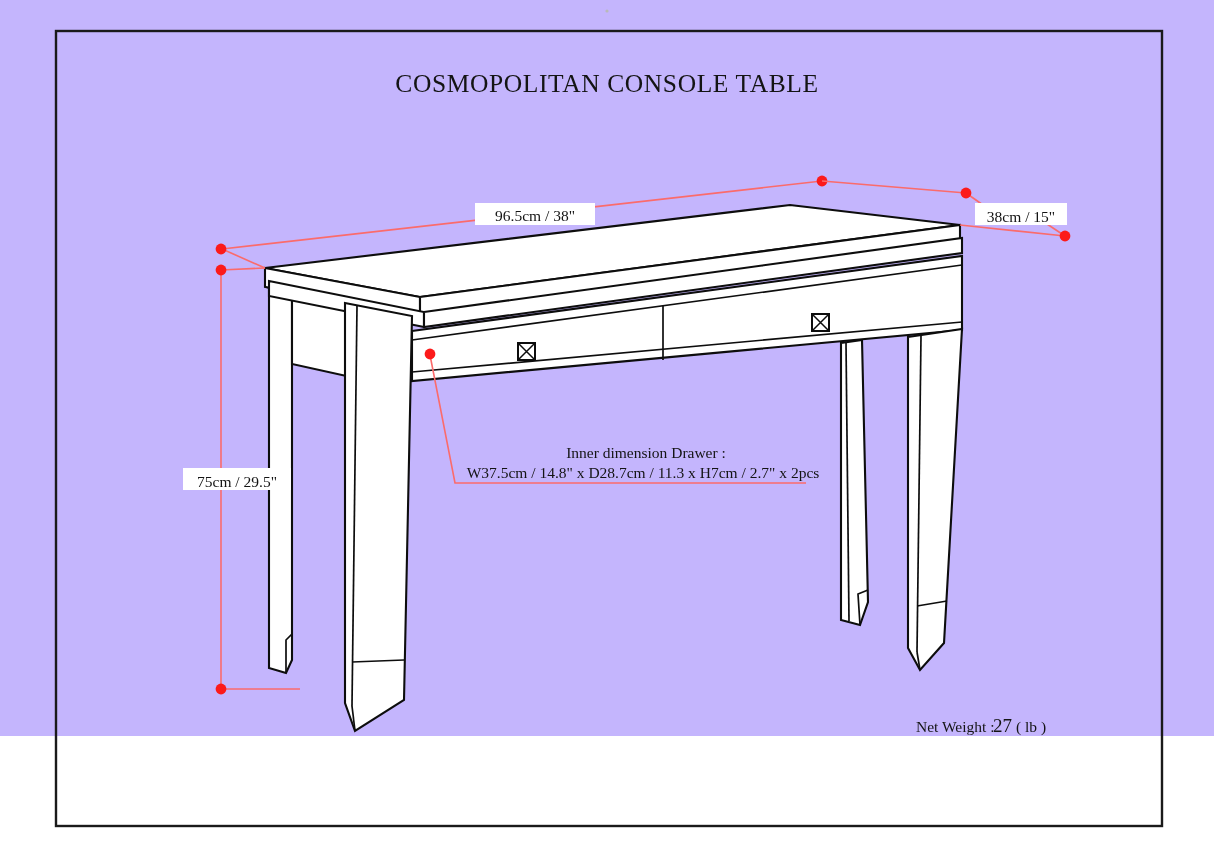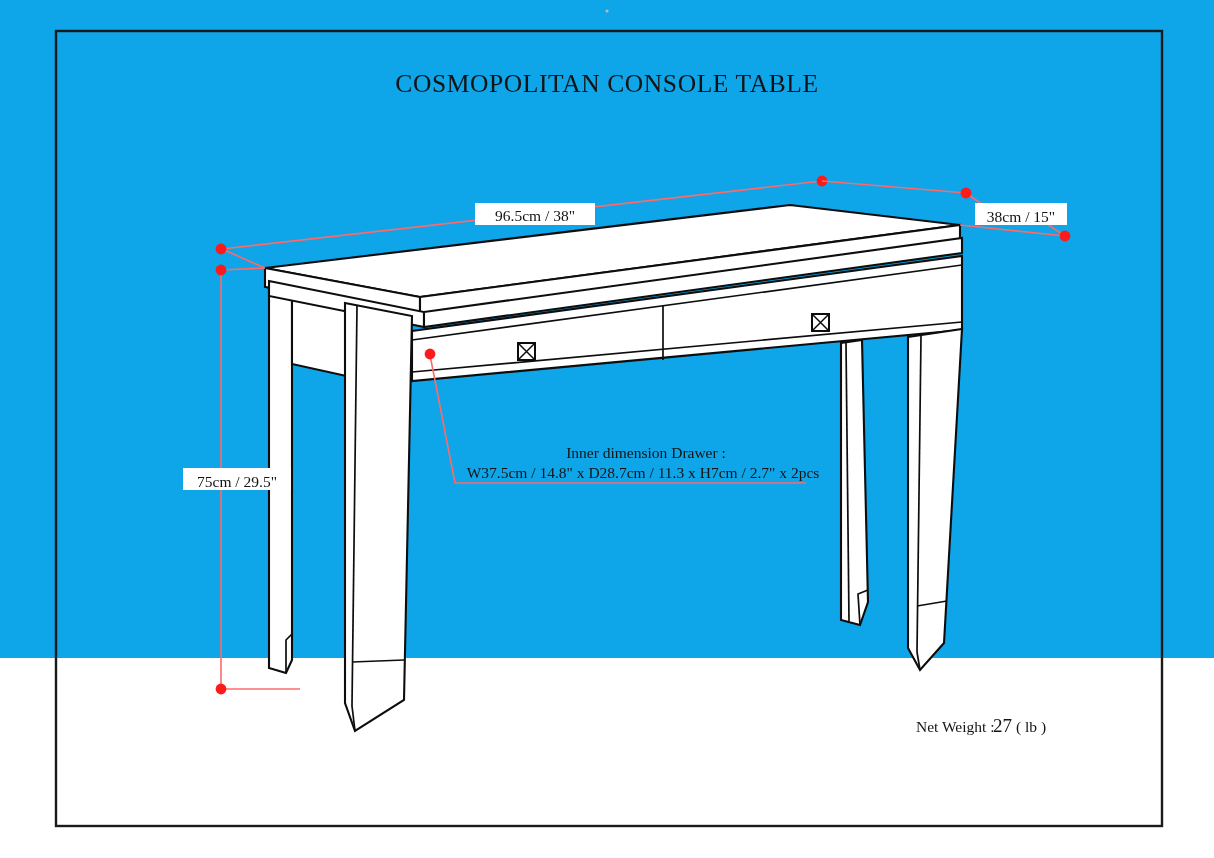--- a/index.html
+++ b/index.html
@@ -13,22 +13,22 @@
     height: 858px;
     font-family: "Liberation Serif", "DejaVu Serif", serif;
     overflow: hidden;
     position: relative;
   }
   #sheet {
     position: absolute;
     top: 0;
     left: 0;
     width: 1214px;
-    height: 658px;
-    background: #0ea5e9;
+    height: 736px;
+    background: #c4b5fd;
   }
   svg.drawing {
     display: block;
     width: 1214px;
     height: 858px;
   }
   
   .furn {
     fill: #ffffff;
     stroke: #0d0d0d;

